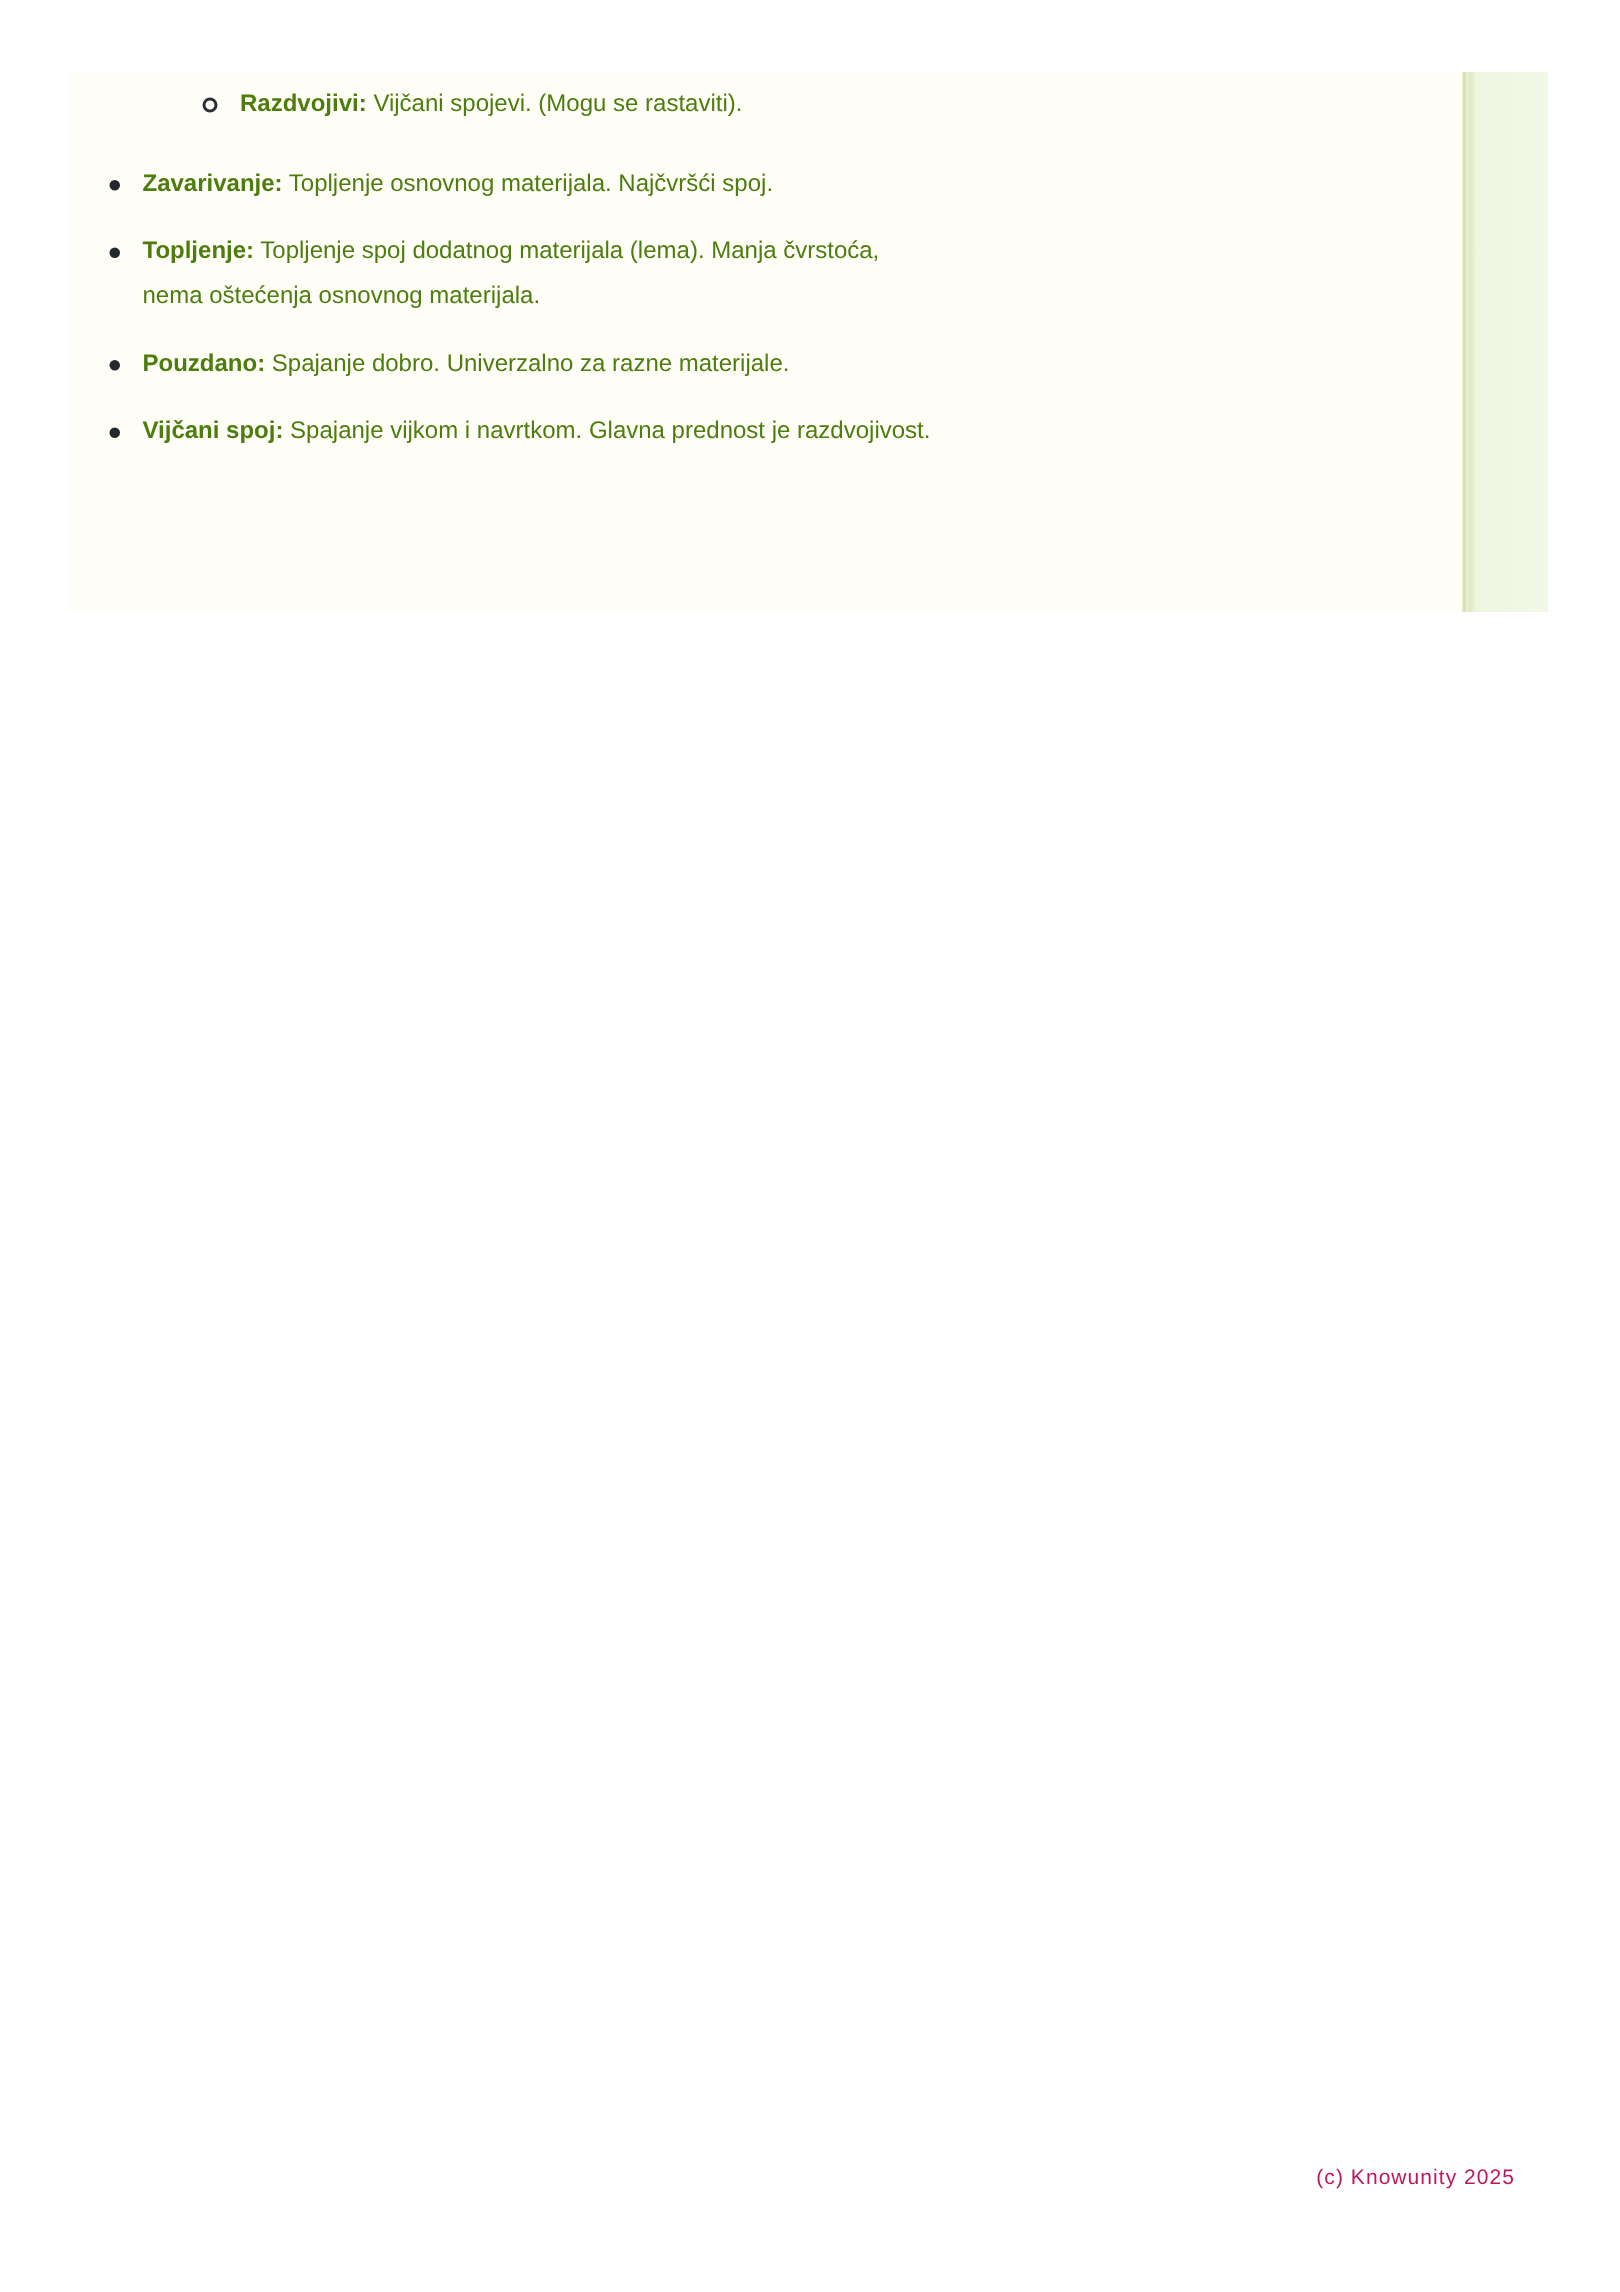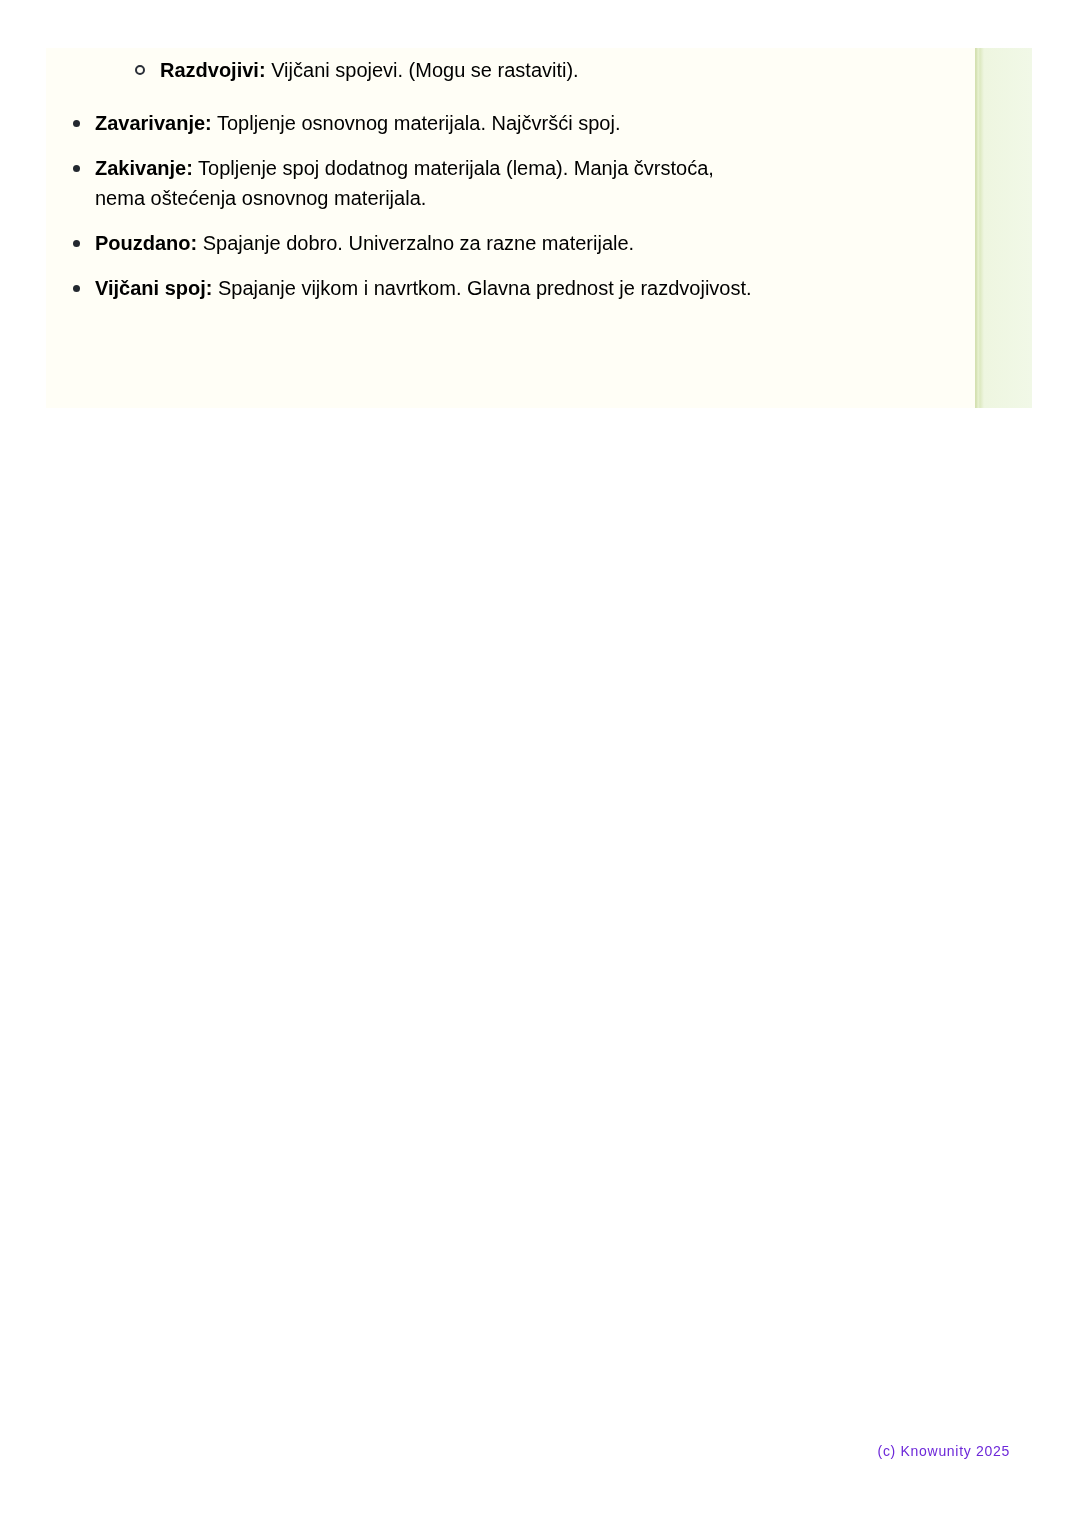--- a/index.html
+++ b/index.html
@@ -29,22 +29,22 @@
     right: 0;
     width: 57px;
     height: 100%;
     background: linear-gradient(to right,
       #d3dfae 0px, #d9e5b9 2px, #e9f2d2 3px,
       #dde9c1 5px, #eef6e0 9px, #f1f8e7 100%);
   }
   .card-content {
     position: relative;
     padding-top: 7px;
-    color: #000000;
-    font-size: 20px;
+    color: #4d7c0f;
+    font-size: 16px;
     line-height: 30px;
   }
   .sub-list, .main-list {
     margin: 0;
     padding: 0;
     list-style: none;
   }
   .sub-list li {
     position: relative;
     margin-left: 114px;
@@ -77,21 +77,21 @@
   }
   .lbl { font-weight: 700; }
   .txt { white-space: pre-line; }
   .copyright {
     position: absolute;
     top: 1441px;
     right: 70px;
     font-size: 14px;
     line-height: 20px;
     letter-spacing: 0.7px;
-    color: #6d28d9;
+    color: #be185d;
   }
 </style>
 </head>
 <body>
 
 <div class="page">
 
   <div class="note-card">
     <div class="card-content">
 
@@ -104,21 +104,21 @@
       </ul>
 
       <ul class="main-list">
         <li>
           <span class="bullet"></span>
           <span class="lbl">Zavarivanje:</span>
           <span class="txt">Topljenje osnovnog materijala. Najčvršći spoj.</span>
         </li>
         <li>
           <span class="bullet"></span>
-          <span class="lbl">Zakivanje:</span>
+          <span class="lbl">Topljenje:</span>
           <span class="txt">Topljenje spoj dodatnog materijala (lema). Manja čvrstoća,
 nema oštećenja osnovnog materijala.</span>
         </li>
         <li>
           <span class="bullet"></span>
           <span class="lbl">Pouzdano:</span>
           <span class="txt">Spajanje dobro. Univerzalno za razne materijale.</span>
         </li>
         <li>
           <span class="bullet"></span>

